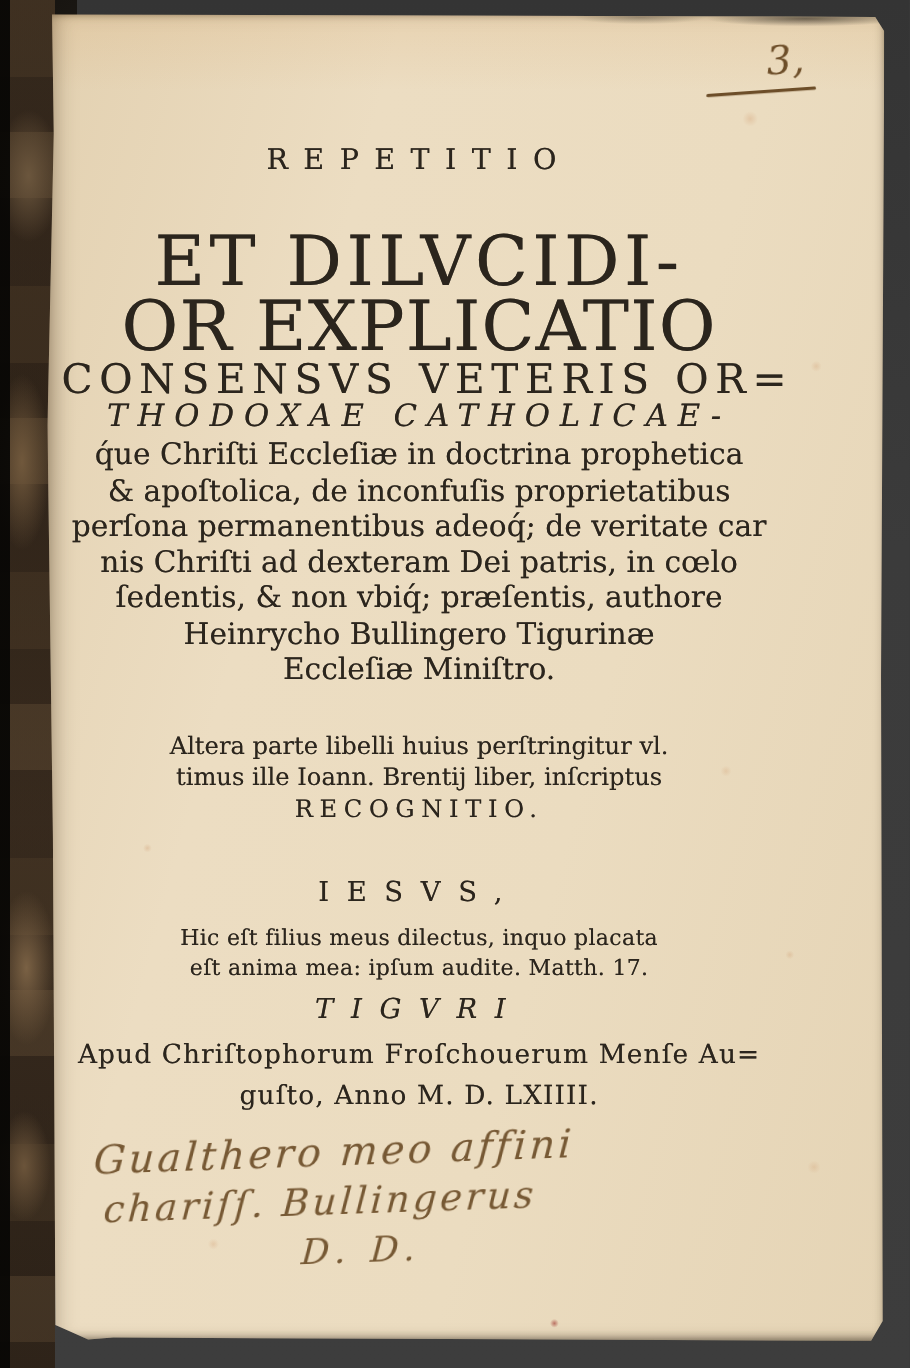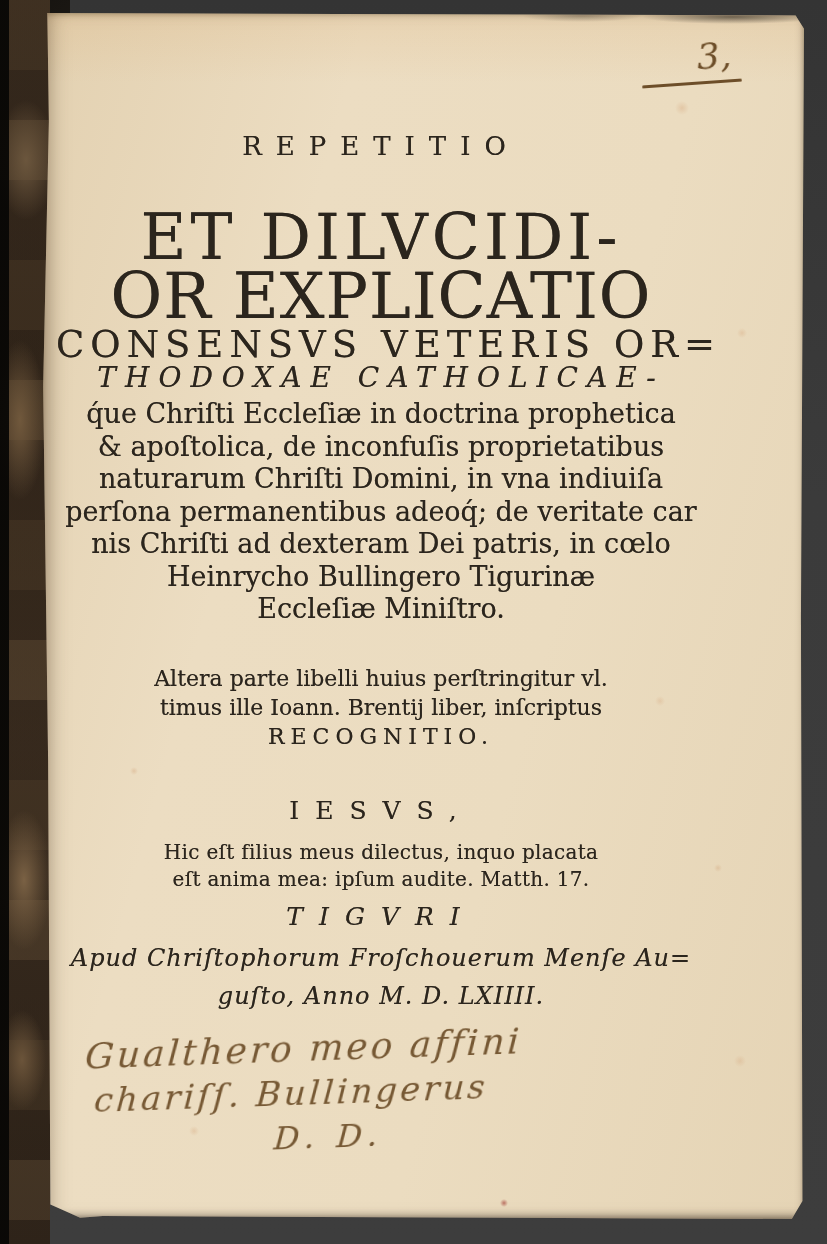--- a/index.html
+++ b/index.html
@@ -56,21 +56,21 @@
   .l-main1   { top:188px; font-size:63px; letter-spacing:4px; }
   .l-main2   { top:247px; font-size:63px; letter-spacing:1px; }
   .l-sub1    { top:310px; font-size:37px; letter-spacing:6px; }
   .l-sub2    { top:348px; font-size:28px; letter-spacing:9px;font-style:italic; }
   .paragraph { position:absolute; left:0; top:385px; width:100%; font-size:27px; line-height:32.5px; }
   .note      { position:absolute; left:0; top:651px; width:100%; font-size:22px; line-height:29px; }
   .note .spaced { letter-spacing:6px; }
   .l-iesvs   { top:783px; font-size:25px; letter-spacing:16px; }
   .verse     { position:absolute; left:0; top:826px; width:100%; font-size:20px; line-height:27px; font-weight:normal; letter-spacing:.3px; }
   .l-tigvri  { top:889px; font-size:25px; letter-spacing:16px;font-style:italic; }
-  .imprint   { position:absolute; left:0; top:926px; width:100%; font-size:24px; line-height:38px; font-style:italic; letter-spacing:1px; }
+  .imprint   { position:absolute; left:0; top:926px; width:100%; font-size:24px; line-height:38px; letter-spacing:1px; }
   .ink { color:#2b251d; text-shadow:0 0 .5px rgba(43,37,29,.6); }
   
   .hand { color:#6d4e29; font-style:italic; font-family:"DejaVu Serif", serif;
           filter:blur(.3px); }
   .folio { position:absolute; left:612px; top:22px; width:120px; text-align:center;
            font-size:36px; transform:rotate(-4deg); }
   .folio-underline { position:absolute; left:600px; top:69px; width:100px; height:3px;
            background:#6d4e29; transform:rotate(-4deg); border-radius:2px; filter:blur(.4px); }
   .inscription { position:absolute; left:40px; top:1012px; width:560px; text-align:left;
            transform:rotate(-2deg) skewX(-6deg); letter-spacing:3px; opacity:.92; }
@@ -96,23 +96,23 @@
 
       <div class="line l-main1">ET DILVCIDI-</div>
       <div class="line l-main2">OR EXPLICATIO</div>
 
       <div class="line l-sub1">CONSENSVS VETERIS OR=</div>
       <div class="line l-sub2">THODOXAE CATHOLICAE-</div>
 
       <div class="paragraph">
         <div>q́ue Chriſti Eccleſiæ in doctrina prophetica</div>
         <div>&amp; apoſtolica, de inconfuſis proprietatibus</div>
-        <div>naturarum Chriſti Domini, in vna indiuiſa</div>
         <div>perſona permanentibus adeoq́; de veritate car</div>
         <div>nis Chriſti ad dexteram Dei patris, in cœlo</div>
+        <div>ſedentis, &amp; non vbiq́; præſentis, authore</div>
         <div>Heinrycho Bullingero Tigurinæ</div>
         <div>Eccleſiæ Miniſtro.</div>
       </div>
 
       <div class="note">
         <div>Altera parte libelli huius perſtringitur vl.</div>
         <div>timus ille Ioann. Brentij liber, inſcriptus</div>
         <div class="spaced">RECOGNITIO.</div>
       </div>
 

